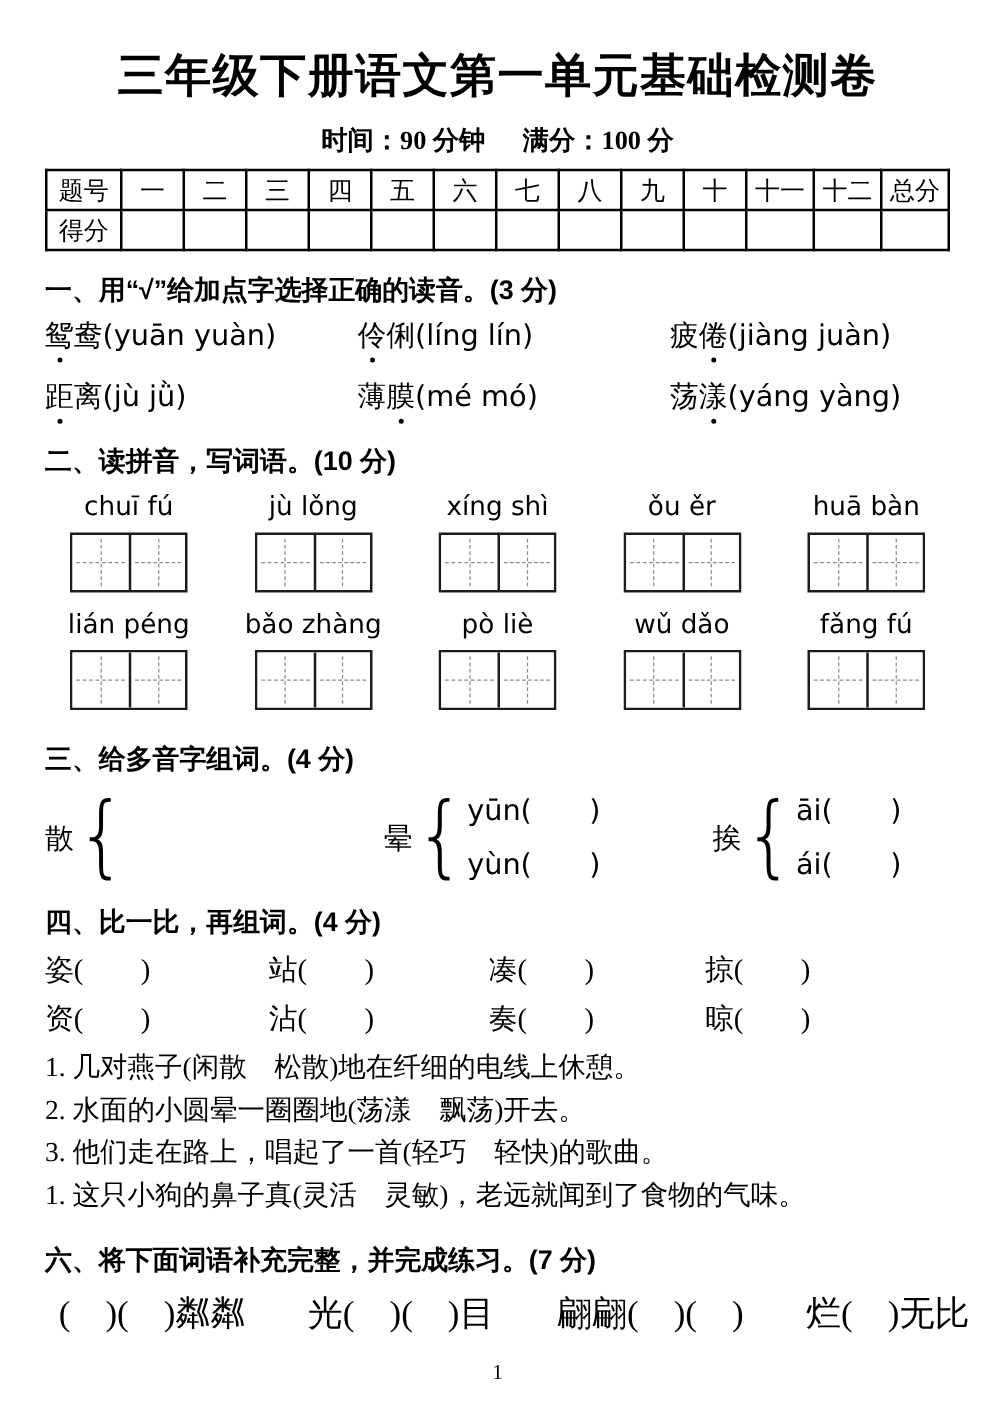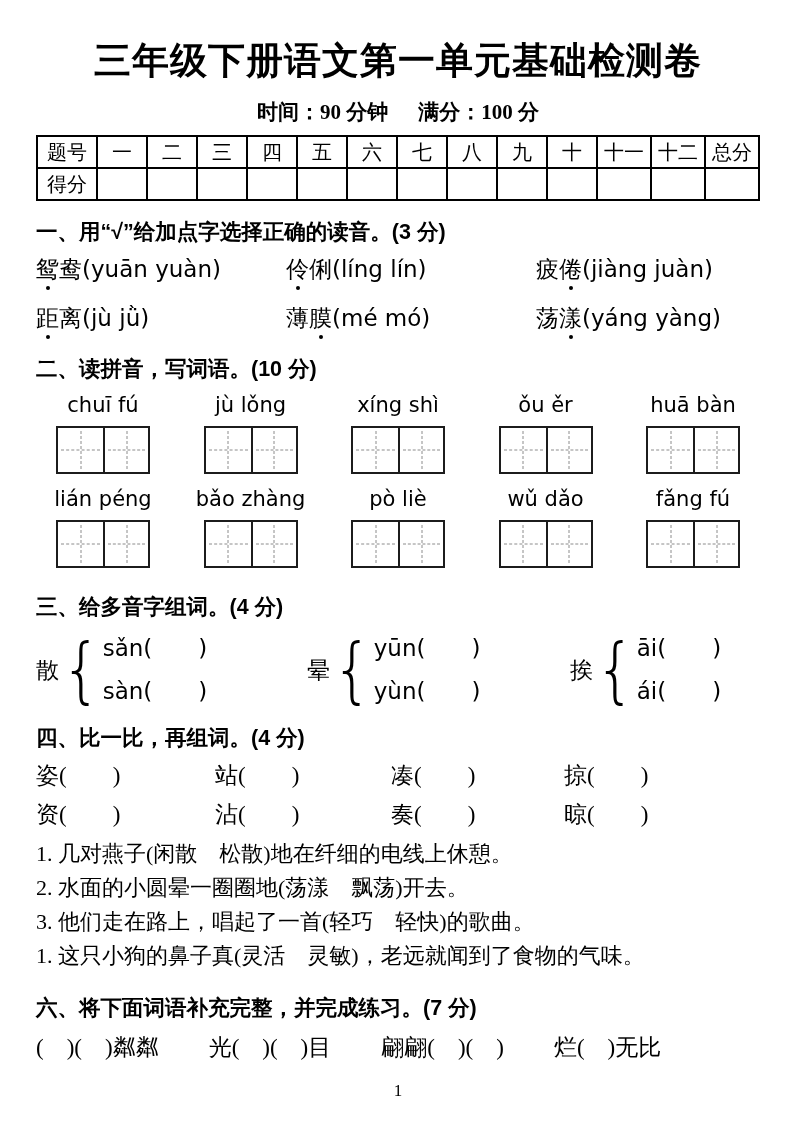--- a/index.html
+++ b/index.html
@@ -51,21 +51,21 @@
 
   
   .s4-row { display:grid; grid-template-columns:179px 176px 173px 1fr; font-size:23px;
     margin-top:9px; line-height:30px; }
 
   
   .s5-list { margin-top:7px; font-size:22px; }
   .s5-list .sentence { line-height:34px; }
 
   
-  .s6-row { display:flex; gap:50px; margin-top:10px; font-size:23px; white-space:nowrap; }
+  .s6-row { display:flex; gap:50px; margin-top:10px; font-size:28px; white-space:nowrap;margin-left:11px; }
 
   .page-number { text-align:center; margin-top:18px; font-size:17px; }
 </style>
 </head>
 <body>
 
 <div class="page">
 
   <h1 class="paper-title">三年级下册语文第一单元基础检测卷</h1>
 
@@ -211,24 +211,20 @@
           <div class="gcell"></div>
         </div>
     </div>
   </div>
 
   <div class="sec-heading mt3">三、给多音字组词。(4 分)</div>
   <div class="s3-row">
     <div class="poly-group">
       <span class="poly-char">散</span>
       <span class="brace">{</span>
-      <div class="poly-readings">
-        <div>sǎn(　　)</div>
-        <div>sàn(　　)</div>
-      </div>
     </div>
     <div class="poly-group">
       <span class="poly-char">晕</span>
       <span class="brace">{</span>
       <div class="poly-readings">
         <div>yūn(　　)</div>
         <div>yùn(　　)</div>
       </div>
     </div>
     <div class="poly-group">

